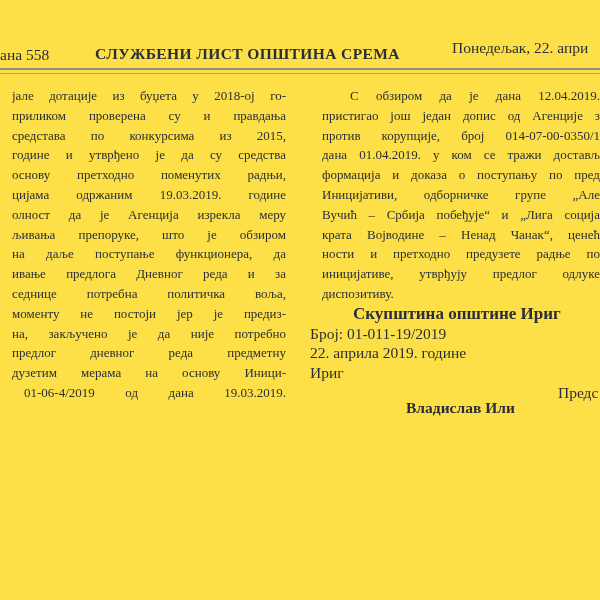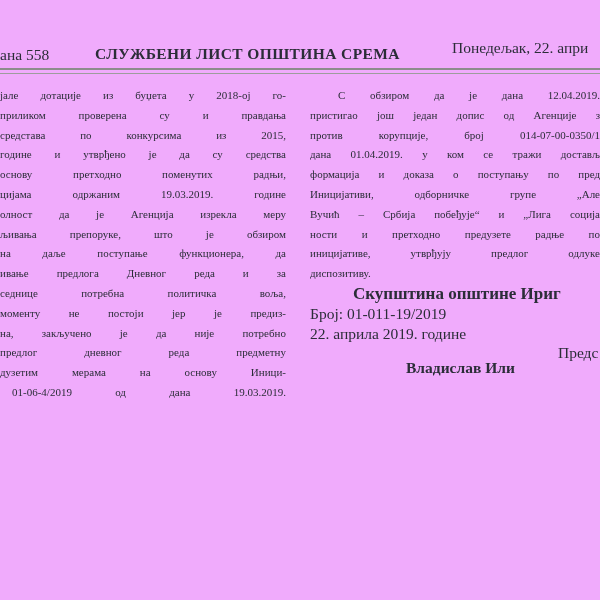--- a/index.html
+++ b/index.html
@@ -1,20 +1,20 @@
 <!DOCTYPE html>
 <html><head>
 <meta charset="utf-8">
 <style>
   html, body { margin: 0; padding: 0; background: #ffffff; }
   .canvas {
     position: relative;
     width: 600px;
     height: 600px;
-    background: #f0abfc;
+    background: #fde047;
     overflow: hidden;
     font-family: "Liberation Serif", serif;
     color: #2b2d38;
   }
   
   .hdr-pageno {
     position: absolute; left: 0; top: 46px;
     font-size: 15.5px; white-space: nowrap;
   }
   .hdr-title {
@@ -28,23 +28,24 @@
   }
   .rule {
     position: absolute; left: 0; top: 68px; width: 600px; height: 3px;
     border-top: 2px solid #8c8c8c;
     border-bottom: 1px solid #9d9d9d;
   }
   
   .col-left  { position: absolute; left: 0px;   top: 86px; width: 286px; }
   .col-right { position: absolute; left: 310px; top: 86px; width: 290px; }
   .tline {
-    height: 19.8px; line-height: 19.8px; font-size: 11px;
+    height: 19.8px; line-height: 19.8px; font-size: 13px;
     text-align: justify; text-align-last: justify;
     overflow: hidden;
+    margin-left: 12px;
   }
   .noj      { text-align-last: left; }
   .ind28    { text-indent: 28px; }
   .ind12    { text-indent: 12px; }
   .authority {
     height: 19.8px; line-height: 19.8px; font-size: 17px;
     font-weight: bold; margin-left: 43px; white-space: nowrap;
   }
   .plain {
     height: 19.8px; line-height: 19.8px; font-size: 15.5px;
@@ -89,25 +90,27 @@
   </div>
 
   <div class="col-right">
     <div class="tline ind28">С обзиром да је дана 12.04.2019.</div>
     <div class="tline">пристигао још један допис од Агенције з</div>
     <div class="tline">против корупције, број 014-07-00-0350/1</div>
     <div class="tline">дана 01.04.2019. у ком се тражи достављ</div>
     <div class="tline">формација и доказа о поступању по пред</div>
     <div class="tline">Иницијативи, одборничке групе „Але</div>
     <div class="tline">Вучић – Србија побеђује“ и „Лига соција</div>
+    <div class="tline">крата Војводине – Ненад Чанак“, ценећ</div>
     <div class="tline">ности и претходно предузете радње по</div>
     <div class="tline">иницијативе, утврђују предлог одлуке</div>
     <div class="tline noj">диспозитиву.</div>
 
     <div class="authority">Скупштина општине Ириг</div>
     <div class="plain">Број: 01-011-19/2019</div>
     <div class="plain">22. априла 2019. године</div>
+    <div class="plain">Ириг</div>
 
     <div class="sig-title">Предс</div>
     <div class="sig-name">Владислав Или</div>
   </div>
 
 </div>
 
 </body></html>

